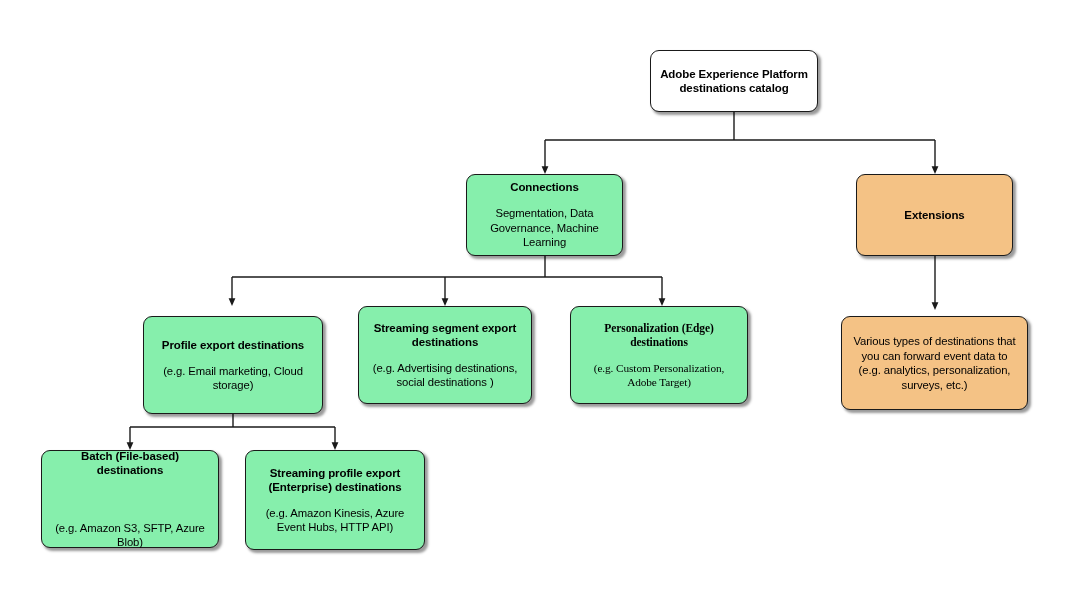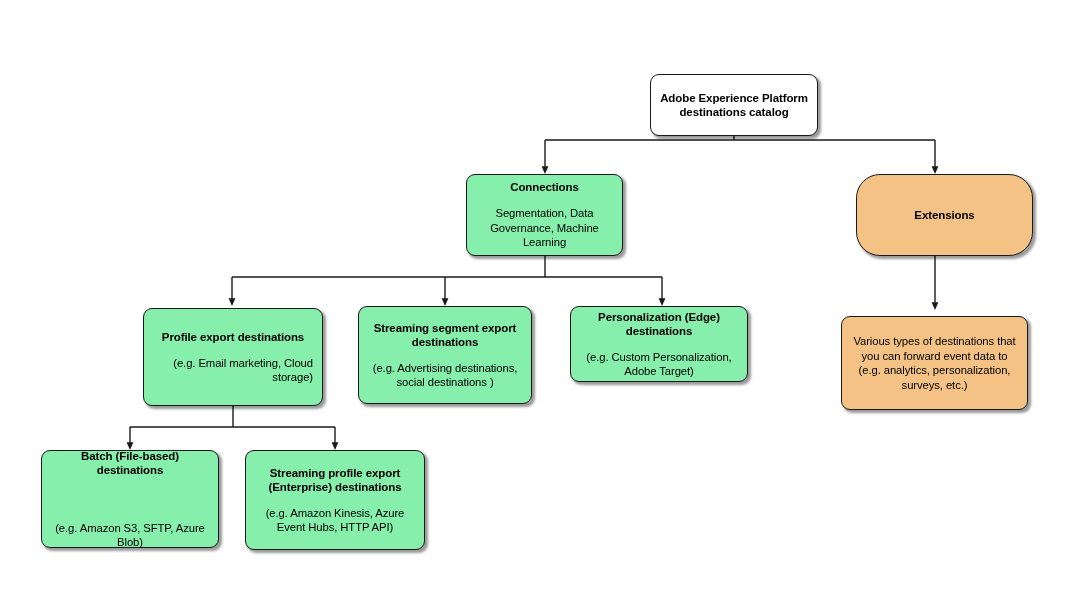--- a/index.html
+++ b/index.html
@@ -34,21 +34,21 @@
     border-radius: 9px;
     display: flex;
     flex-direction: column;
     align-items: center;
     justify-content: center;
     text-align: center;
     padding: 6px 9px;
     box-shadow: 2.5px 2.5px 2.6px rgba(0,0,0,0.40);
     color: #000000;
   }
-  .node.white  { background: #ffffff; margin-top: 24px; }
+  .node.white  { background: #ffffff; }
   .node.blue   { background: #86efac; }
   .node.orange { background: #f4c285; }
 
   .node .title {
     font-weight: bold;
     font-size: 11.5px;
     line-height: 14px;
     letter-spacing: -0.1px;
   }
   .node .subtitle {
@@ -97,35 +97,35 @@
 
   <div class="node white" style="left:650px; top:50px; width:168px; height:62px;">
     <div class="title">Adobe Experience Platform destinations catalog</div>
   </div>
 
   <div class="node blue" style="left:466px; top:174px; width:157px; height:82px;">
     <div class="title">Connections</div>
     <div class="subtitle">Segmentation, Data Governance, Machine Learning</div>
   </div>
 
-  <div class="node orange" style="left:856px; top:174px; width:177px; height:82px;border-radius:24px;">
+  <div class="node orange" style="left:856px; top:174px; width:157px; height:82px;">
     <div class="title">Extensions</div>
   </div>
 
-  <div class="node blue" style="left:143px; top:308px; width:180px; height:98px;text-align:right;">
+  <div class="node blue" style="left:143px; top:316px; width:180px; height:98px;">
     <div class="title">Profile export destinations</div>
     <div class="subtitle">(e.g. Email marketing, Cloud storage)</div>
   </div>
 
   <div class="node blue" style="left:358px; top:306px; width:174px; height:98px;">
     <div class="title">Streaming segment export destinations</div>
     <div class="subtitle">(e.g. Advertising destinations, social destinations )</div>
   </div>
 
-  <div class="node blue" style="left:570px; top:306px; width:178px; height:76px;">
+  <div class="node blue" style="left:570px; top:306px; width:178px; height:98px;font-family:Liberation Serif, serif;">
     <div class="title">Personalization (Edge) destinations</div>
     <div class="subtitle">(e.g. Custom Personalization, Adobe Target)</div>
   </div>
 
   <div class="node orange only-body" style="left:841px; top:316px; width:187px; height:94px;">
     <div class="subtitle">Various types of destinations that you can forward event data to (e.g. analytics, personalization, surveys, etc.)</div>
   </div>
 
   <div class="node blue" style="left:41px; top:450px; width:178px; height:98px;gap:32px;">
     <div class="title">Batch (File-based) destinations</div>

